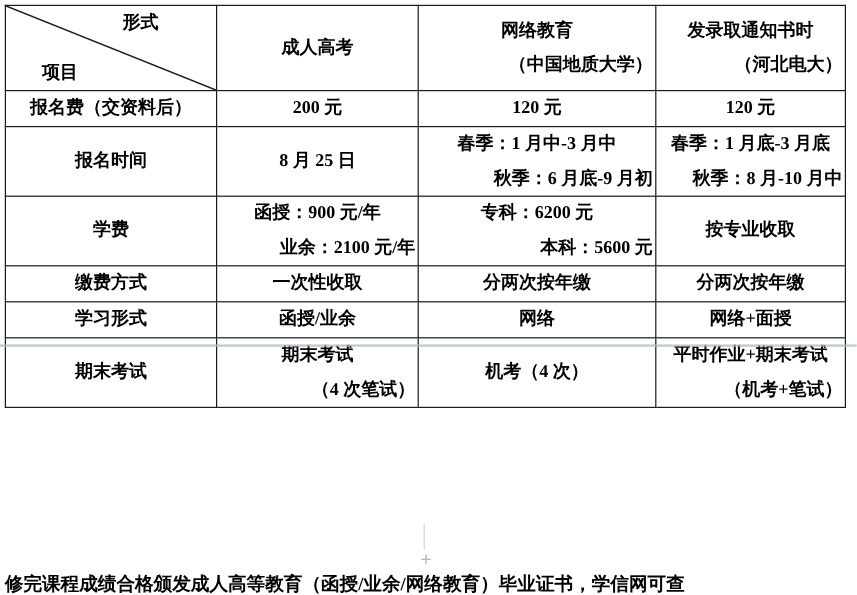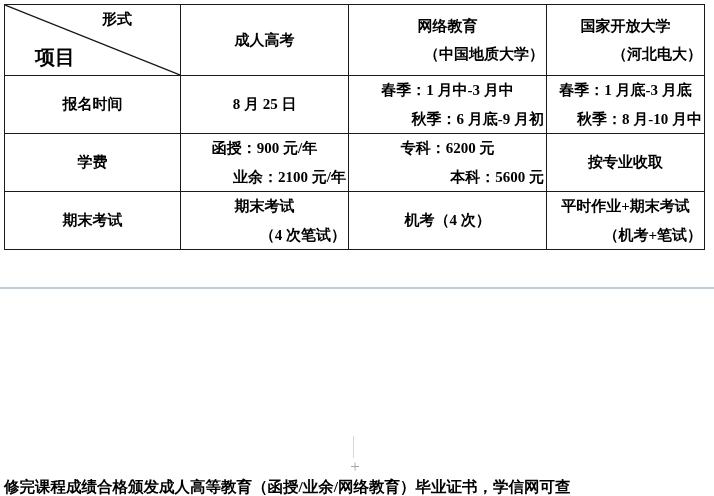--- a/index.html
+++ b/index.html
@@ -56,21 +56,21 @@
     top: 3px;
     right: 48px;
     font-weight: bold;
     font-size: 15px;
   }
   .hdr-split .bottom-label {
     position: absolute;
     bottom: 3px;
     left: 30px;
     font-weight: bold;
-    font-size: 20px;
+    font-size: 15px;
   }
   .two-line div { white-space: nowrap; }
   .line-gap div + div { margin-top: 6px; text-align: right; }
 
   .rowtall { height: 54px; }
   .rowsmall { height: 30px; }
 
   .footer-note {
     position: absolute;
     left: 4px;
@@ -134,25 +134,37 @@
           <span class="bottom-label">项目</span>
         </td>
         <td class="two-line line-gap">
           <div>成人高考</div>
         </td>
         <td class="two-line line-gap">
           <div>网络教育</div>
           <div>（中国地质大学）</div>
         </td>
         <td class="two-line line-gap">
-          <div>国家开放大学</div>
+          <div>发录取通知书时</div>
           <div>（河北电大）</div>
         </td>
       </tr>
 
+      <tr class="rowsmall">
+        <td>报名费（交资料后）</td>
+        <td>
+            <div>200 元</div>
+          </td>
+        <td>
+            <div>120 元</div>
+          </td>
+        <td>
+            <div>120 元</div>
+          </td>
+      </tr>
 
       <tr class="rowtall">
         <td>报名时间</td>
         <td>
             <div>8 月 25 日</div>
           </td>
         <td class="line-gap">
           <div>春季：1 月中-3 月中</div>
           <div>秋季：6 月底-9 月初</div>
         </td>
@@ -171,21 +183,45 @@
         <td class="line-gap">
           <div>专科：6200 元</div>
           <div>本科：5600 元</div>
         </td>
         <td>
             <div>按专业收取</div>
           </td>
       </tr>
 
 
-
+      <tr class="rowsmall">
+        <td>缴费方式</td>
+        <td>
+            <div>一次性收取</div>
+          </td>
+        <td>
+            <div>分两次按年缴</div>
+          </td>
+        <td>
+            <div>分两次按年缴</div>
+          </td>
+      </tr>
+
+      <tr class="rowsmall">
+        <td>学习形式</td>
+        <td>
+            <div>函授/业余</div>
+          </td>
+        <td>
+            <div>网络</div>
+          </td>
+        <td>
+            <div>网络+面授</div>
+          </td>
+      </tr>
 
 
       <tr class="rowtall">
         <td>期末考试</td>
         <td class="line-gap">
           <div>期末考试</div>
           <div>（4 次笔试）</div>
         </td>
         <td>
             <div>机考（4 次）</div>

